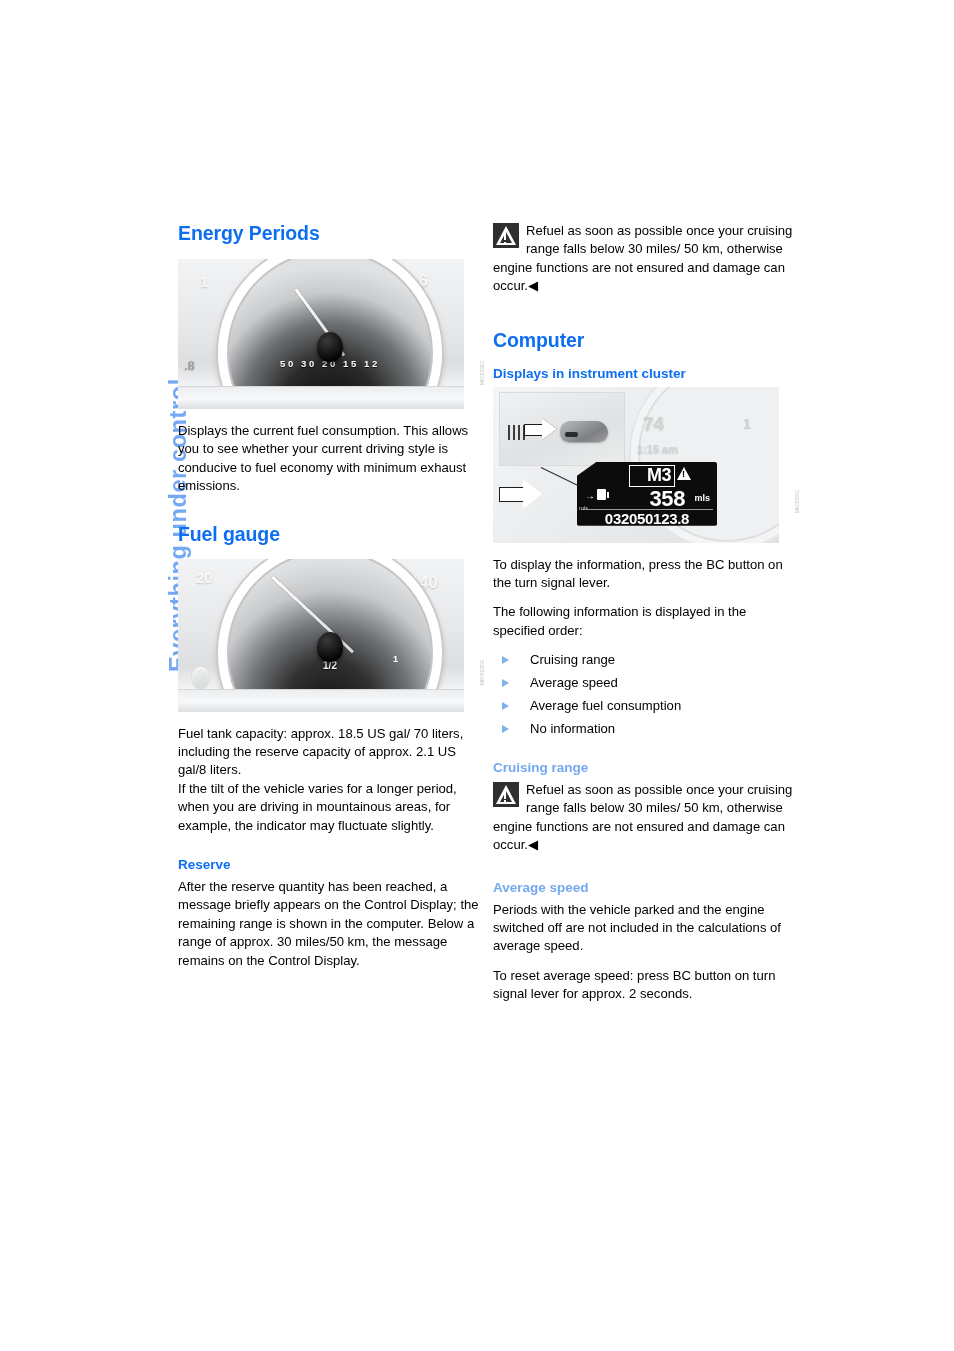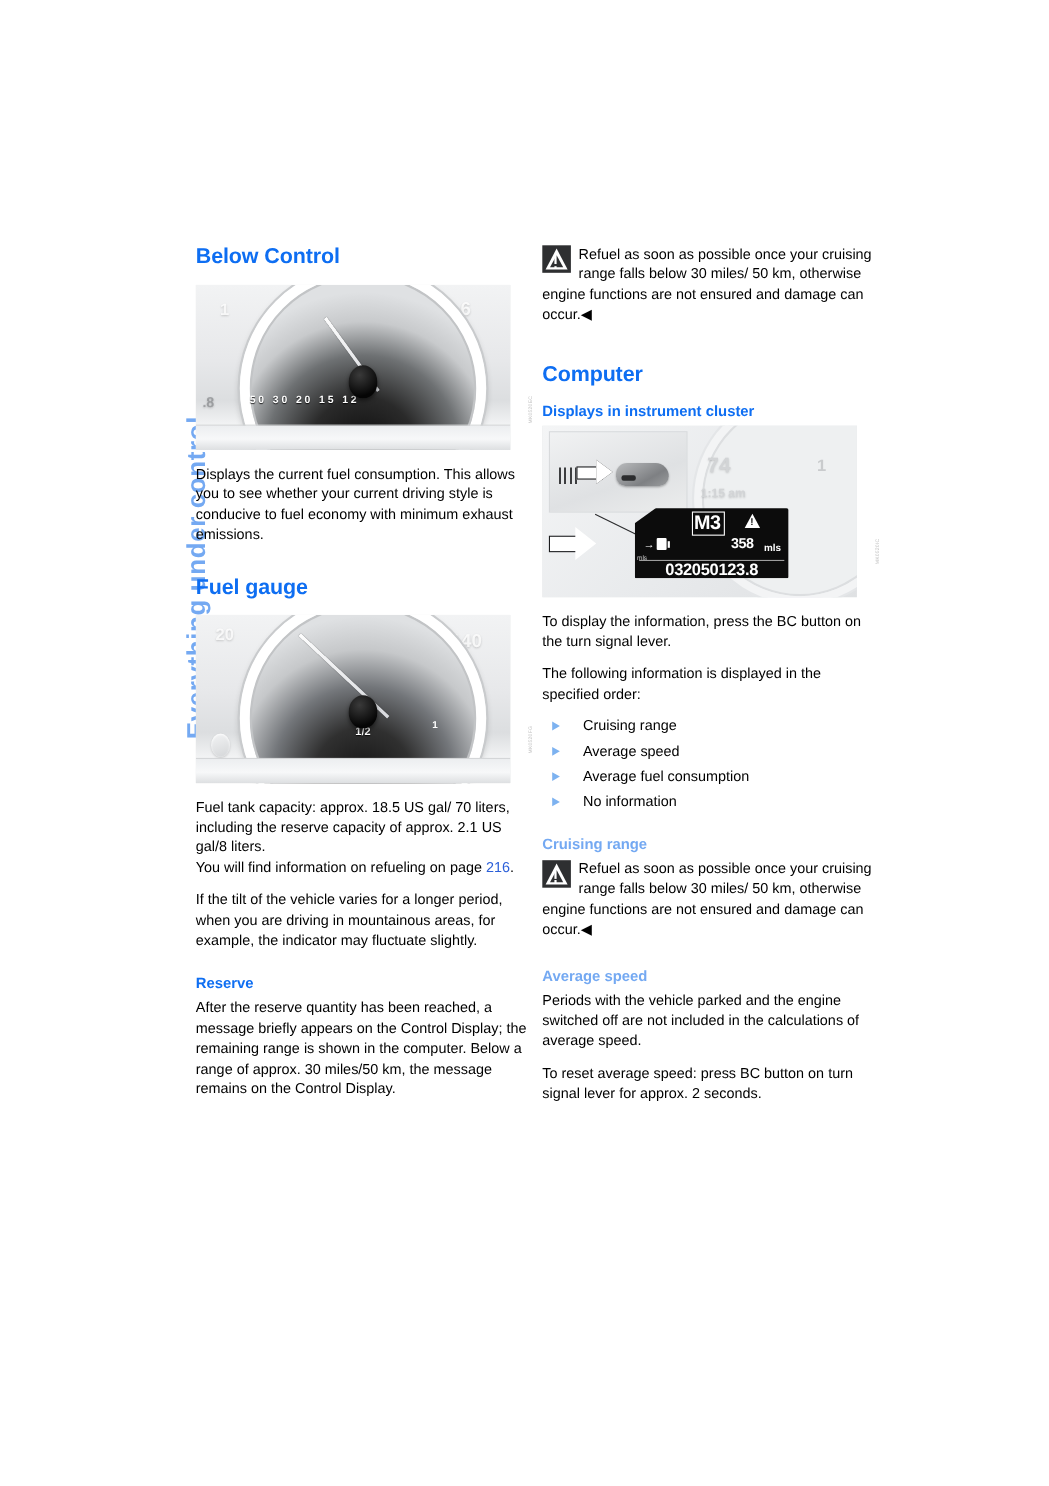--- a/index.html
+++ b/index.html
@@ -153,21 +153,21 @@
     left: 50%; top: 82px;
     margin-left: -13px;
     border-radius: 50% 50% 46% 46%;
     background: radial-gradient(circle at 38% 30%, #3a3a3a, #050505 72%);
     box-shadow: 0 2px 4px rgba(0,0,0,.5);
   }
   .tickrow {
     position: absolute;
     left: 0; right: 0;
     top: 108px;
-    text-align: left;
+    text-align: center;
     color: #ffffff;
     font-size: 9.5px;
     font-weight: bold;
     letter-spacing: 2.6px;
     text-shadow: 0 1px 1px rgba(0,0,0,.8);
   }
   .unitlbl {
     position: absolute;
     left: 0; right: 0;
     top: 92px;
@@ -329,21 +329,21 @@
     border-radius: 2px;
     clip-path: polygon(14% 0, 100% 0, 100% 100%, 0 100%, 0 22%);
   }
   .lcd .gear {
     position: absolute;
     left: 52px; top: 3px;
     font-size: 18px;
     font-weight: bold;
     letter-spacing: -0.5px;
     border: 1.6px solid #ffffff;
-    padding: 0 3px 1px 1px;
+    padding: 0 3px 1px 17px;
     line-height: 19px;
   }
   .lcd .warn-tri {
     position: absolute;
     left: 100px; top: 5px;
     width: 0; height: 0;
     border-left: 7px solid transparent;
     border-right: 7px solid transparent;
     border-bottom: 13px solid #ffffff;
   }
@@ -357,21 +357,21 @@
     line-height: 11px;
   }
   .lcd .rangerow {
     position: absolute;
     left: 6px; right: 5px; top: 26px;
     height: 19px;
   }
   .lcd .range-val {
     position: absolute;
     right: 27px; top: -2px;
-    font-size: 13px;
+    font-size: 22px;
     font-weight: bold;
     letter-spacing: -0.4px;
   }
   .lcd .range-unit {
     position: absolute;
     right: 2px; top: 5px;
     font-size: 9px;
     font-weight: bold;
   }
   .lcd .pumpicon {
@@ -499,21 +499,21 @@
 <body>
 
 <div id="page">
 
   <div id="chapter-tab">
     <div class="rot">Everything under control</div>
   </div>
 
   <div class="col" id="col-left">
 
-    <h1 class="sect">Below Control</h1>
+    <h1 class="sect">Energy Periods</h1>
 
     <div class="figure">
       <div class="shot">
         <div class="dial-wrap">
           <div class="ghostnum" style="left:22px;top:14px;">1</div>
           <div class="ghostnum dk" style="left:52px;top:60px;font-size:18px;">2</div>
           <div class="ghostnum" style="right:36px;top:12px;font-size:17px;">6</div>
           <div class="ghostnum dk" style="right:46px;top:56px;font-size:17px;">7</div>
           <div class="ghostnum dk" style="left:6px;bottom:36px;font-size:13px;">.8</div>
           <div class="dial-ring">
@@ -552,21 +552,20 @@
             <div class="hub"></div>
           </div>
           <div class="knob"></div>
           <div class="bezel-bottom"></div>
         </div>
       </div>
       <div class="code">MK0520FG</div>
     </div>
 
     <p class="body tight">Fuel tank capacity: approx. 18.5 US gal/ 70 liters, including the reserve capacity of approx. 2.1 US gal/8 liters.</p>
-    <p class="body"><span>You will find information on refueling on page </span><span class="pagelink">216</span><span>.</span></p>
     <p class="body">If the tilt of the vehicle varies for a longer period, when you are driving in mountainous areas, for example, the indicator may fluctuate slightly.</p>
 
     <div style="height:11px;"></div>
 
     <h2 class="sub">Reserve</h2>
     <p class="body">After the reserve quantity has been reached, a message briefly appears on the Control Display; the remaining range is shown in the computer. Below a range of approx. 30 miles/50 km, the message remains on the Control Display.</p>
 
   </div>
 
   <div class="col" id="col-right">

